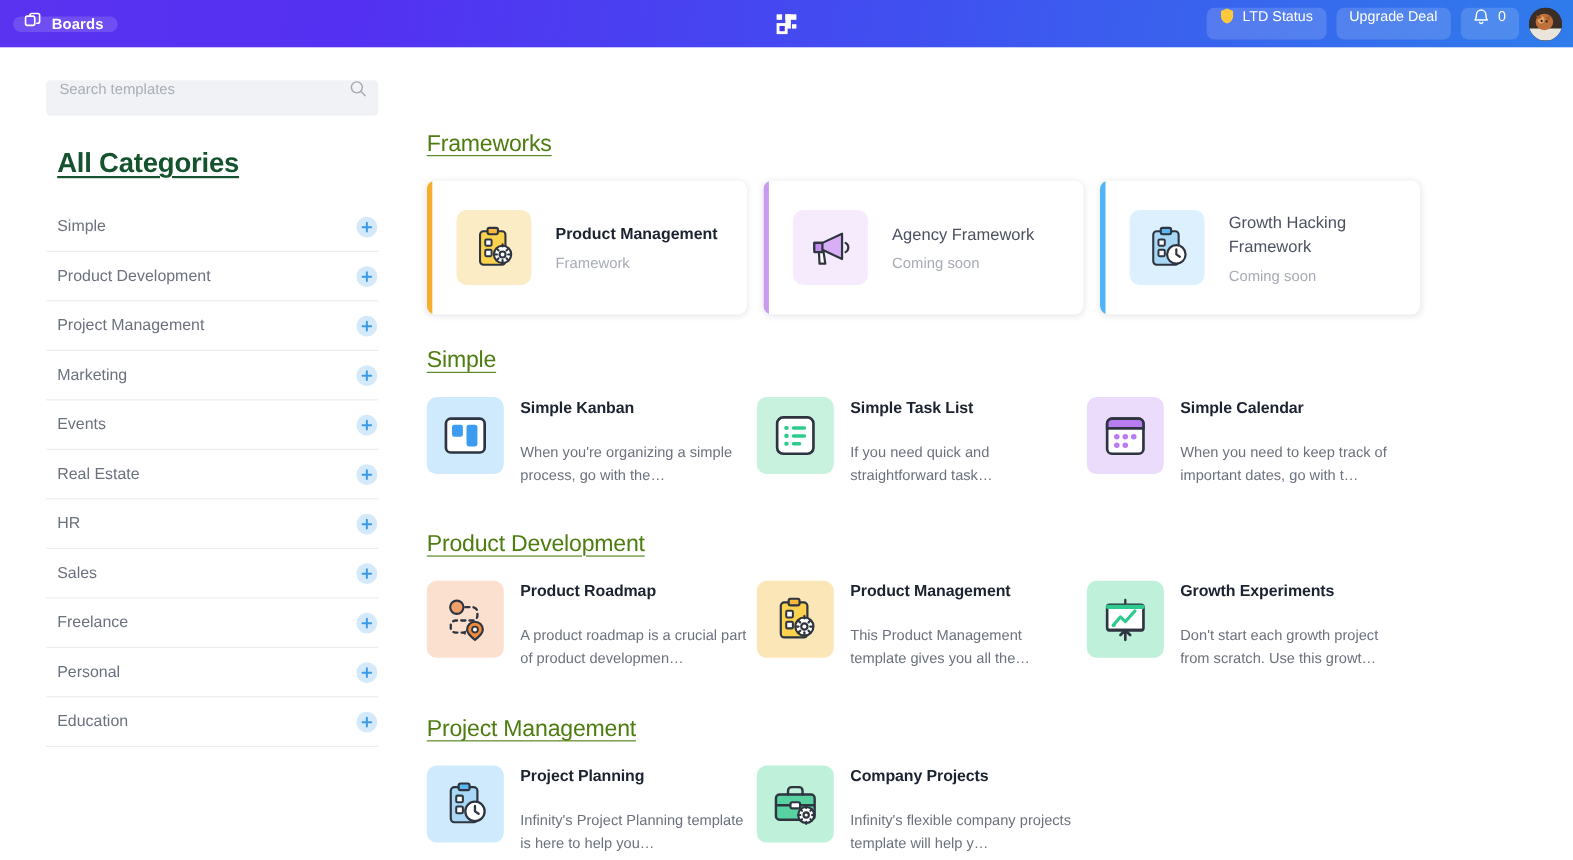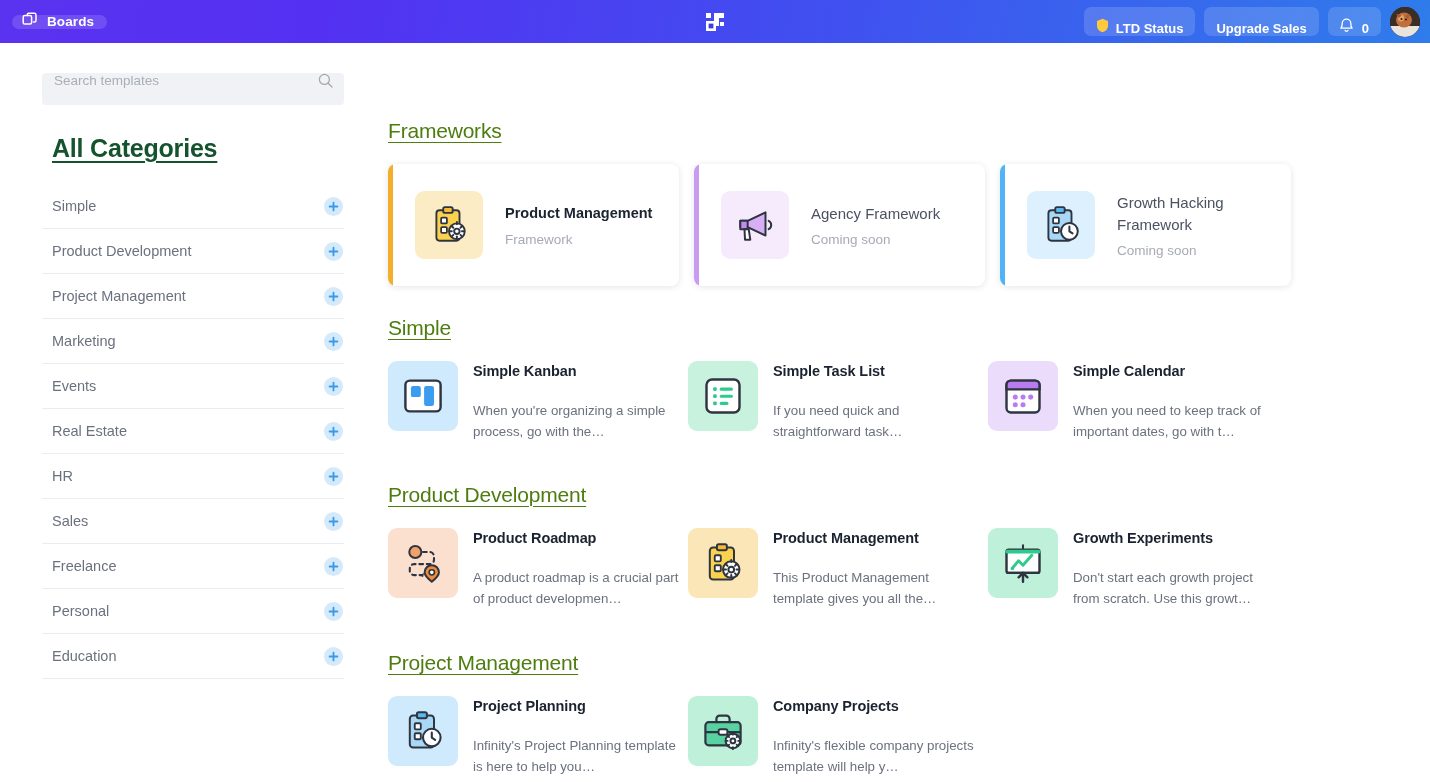--- a/index.html
+++ b/index.html
@@ -34,25 +34,25 @@
     position: absolute; left: 50%; top: 50%;
     transform: translate(-50%,-50%);
     width: 26px; height: 26px;
   }
   .top-right {
     margin-left: auto;
     display: flex; align-items: center; gap: 9px;
     padding-right: 2px;
   }
   .pill {
-    display: flex; align-items: flex-end; gap: 7px;
+    display: flex; align-items: flex-start; gap: 7px;
     background: rgba(255,255,255,0.15);
     border-radius: 7px;
     height: 29px; padding: 0 12px;
-    color: #fff; font-size: 13px; font-weight: bold;
+    color: #fff; font-size: 13px; font-weight: normal;
     cursor: pointer; white-space: nowrap;
   }
   .bell-pill { gap: 8px; padding: 0 12px 0 11px; }
   .avatar {
     width: 30px; height: 30px; border-radius: 50%;
     overflow: hidden; flex: 0 0 auto; cursor: pointer;
     background: #2a2320;
   }
 
   
@@ -207,21 +207,21 @@
     <div class="pill">
       <span>
         <svg width="13" height="15" viewBox="0 0 13 15">
           <path d="M6.5 .8 12 3v4.6c0 3.5-2.3 5.9-5.5 6.7C3.3 13.5 1 11.1 1 7.6V3L6.5 .8Z" fill="#ffc93c"></path>
         </svg>
       </span>
       <span>LTD Status</span>
     </div>
 
     <div class="pill">
-      <span>Upgrade Sales</span>
+      <span>Upgrade Deal</span>
     </div>
 
     <div class="pill bell-pill">
       <span>
         <svg width="15" height="16" viewBox="0 0 15 16" fill="none">
           <path d="M3.2 6.4a4.3 4.3 0 0 1 8.6 0c0 3 .9 4.3 1.3 4.8H1.9c.4-.5 1.3-1.8 1.3-4.8Z" stroke="#fff" stroke-width="1.3" stroke-linejoin="round"></path>
           <path d="M6 13.3a1.6 1.6 0 0 0 3 0" stroke="#fff" stroke-width="1.3" stroke-linecap="round"></path>
         </svg>
       </span>
       <span>0</span>

